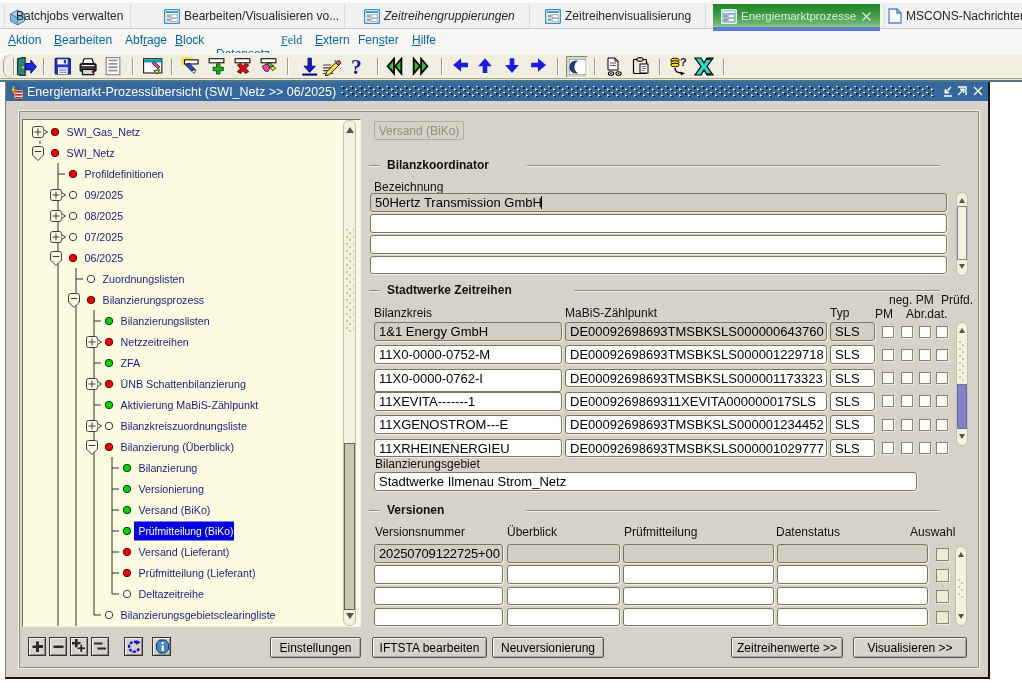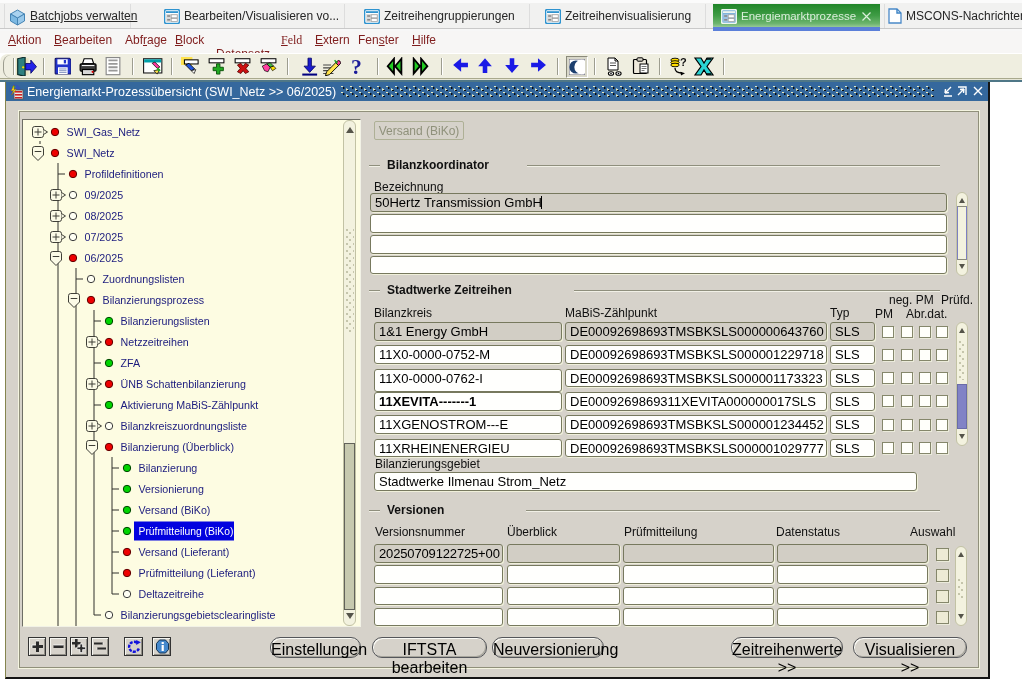--- a/index.html
+++ b/index.html
@@ -5,29 +5,29 @@
   font-family:"Liberation Sans",sans-serif;}
 .ab{position:absolute;}
 .lbl{position:absolute;font-size:12px;color:#101010;white-space:nowrap;}
 .bold{font-weight:bold;}
 .fld{position:absolute;border:1px solid #77795e;border-radius:3px;
   box-shadow:1px 1px 0 #f0f0da;font-size:13px;color:#000;white-space:nowrap;
   overflow:hidden;padding:1px 0 0 4px;}
 .fw{background:#fffffd;}
 .fg{background:#d2cec5;}
 .gline{position:absolute;height:1px;background:#8f8f7d;box-shadow:0 1px 0 #f1f0e6;}
-.btn{position:absolute;background:#d6d2ca;border:1px solid #54565a;border-radius:10px;
+.btn{position:absolute;background:#d6d2ca;border:1px solid #54565a;border-radius:2px;
   box-shadow:inset 1px 1px 0 #fafaf5,inset -1px -1px 0 #a8a69d;
-  font-size:16px;color:#000;text-align:center;}
+  font-size:12px;color:#000;text-align:center;}
 .cb{position:absolute;width:12px;height:12px;border:1px solid #85876b;
   box-shadow:1px 1px 0 #ebebdb;}
 .sb{position:absolute;background:#f3f2df;border:1px solid #c2c2a4;border-radius:6px;}
 .sep{position:absolute;width:1px;background:#9d9d8f;box-shadow:1px 0 0 #ffffff;}
 .tabtxt{position:absolute;font-size:12px;color:#262626;top:9px;white-space:nowrap;}
-.mi{position:absolute;font-size:12px;color:#7f1d1d;top:33px;white-space:nowrap;}
+.mi{position:absolute;font-size:12px;color:#0369a1;top:33px;white-space:nowrap;}
 </style></head><body>
 <div class="ab" style="left:0;top:0;width:1022px;height:31px;background:#f1f1f0;">
 <div class="ab" style="left:0;top:0;width:1022px;height:3px;background:#fbfbfb;"></div>
 <div class="ab" style="left:0;top:28px;width:1022px;height:1px;background:#c9c9c9;"></div>
 <div class="ab" style="left:0;top:29px;width:1022px;height:2px;background:#f7f7f7;"></div>
 <div class="ab" style="left:4px;top:4px;width:1px;height:24px;background:#dddddd;"></div>
 <div class="ab" style="left:130px;top:4px;width:1px;height:24px;background:#dddddd;"></div>
 <div class="ab" style="left:344px;top:4px;width:1px;height:24px;background:#dddddd;"></div>
 <div class="ab" style="left:529px;top:4px;width:1px;height:24px;background:#dddddd;"></div>
 <div class="ab" style="left:705px;top:4px;width:1px;height:24px;background:#dddddd;"></div>
@@ -57,23 +57,23 @@
     </svg>
 <svg class="ab" style="left:545px;top:9px" width="16" height="15" viewBox="0 0 16 15">
 <rect x="0.5" y="0.5" width="15" height="14" rx="2" fill="#ffffff" stroke="#2e93cf" stroke-width="1.6"></rect>
 <rect x="2" y="2.2" width="12" height="1.8" fill="#2e93cf"></rect>
 <rect x="2.2" y="5" width="11.6" height="8" fill="#d8d8d8"></rect>
 <rect x="3.2" y="6.2" width="3" height="1.6" fill="#8a8a8a"></rect>
 <rect x="3.2" y="10" width="3" height="1.6" fill="#8a8a8a"></rect>
 <rect x="7.2" y="5.8" width="6" height="3" fill="#ffffff" stroke="#9a9a9a" stroke-width="0.7"></rect>
 <rect x="7.2" y="9.6" width="6" height="3" fill="#ffffff" stroke="#9a9a9a" stroke-width="0.7"></rect>
     </svg>
-<div class="tabtxt" style="left:30px;text-decoration:underline;">Batchjobs verwalten</div>
+<div class="tabtxt" style="left:16px;">Batchjobs verwalten</div>
 <div class="tabtxt" style="left:184px;">Bearbeiten/Visualisieren vo...</div>
-<div class="tabtxt" style="left:384px;">Zeitreihengruppierungen</div>
+<div class="tabtxt" style="left:384px;font-style:italic;">Zeitreihengruppierungen</div>
 <div class="tabtxt" style="left:565px;">Zeitreihenvisualisierung</div>
 <div class="ab" style="left:713px;top:4px;width:167px;height:23px;
 background:linear-gradient(#1f8427,#3f9c45 50%,#6cb46e 85%,#96c996);"></div>
 <div class="ab" style="left:713px;top:27px;width:167px;height:4px;background:#5b7fd9;"></div>
 <svg class="ab" style="left:721px;top:9px" width="16" height="15" viewBox="0 0 16 15">
 <rect x="0.5" y="0.5" width="15" height="14" rx="2" fill="#7fb3dc" stroke="#eef6ee" stroke-width="1.6"></rect>
 <rect x="2" y="2.2" width="12" height="1.8" fill="#eef6ee"></rect>
 <rect x="2.2" y="5" width="11.6" height="8" fill="#9cc3e4"></rect>
 <rect x="3.2" y="6.2" width="3" height="1.6" fill="#8a8a8a"></rect>
 <rect x="3.2" y="10" width="3" height="1.6" fill="#8a8a8a"></rect>
@@ -456,21 +456,21 @@
 <div class="cb" style="left:901px;top:348.8px;background:#fffffa;"></div>
 <div class="cb" style="left:919px;top:348.8px;background:#fffffa;"></div>
 <div class="cb" style="left:936px;top:348.8px;background:#fffffa;"></div>
 <div class="fld fw" style="left:374px;top:368.6px;width:188px;height:23px;">11X0-0000-0762-I</div>
 <div class="fld fw" style="left:565px;top:368.6px;width:262px;height:18.8px;">DE00092698693TMSBKSLS000001173323</div>
 <div class="fld fw" style="left:830px;top:368.6px;width:45px;height:18.8px;">SLS</div>
 <div class="cb" style="left:882px;top:372.1px;background:#fffffa;"></div>
 <div class="cb" style="left:901px;top:372.1px;background:#fffffa;"></div>
 <div class="cb" style="left:919px;top:372.1px;background:#fffffa;"></div>
 <div class="cb" style="left:936px;top:372.1px;background:#fffffa;"></div>
-<div class="fld fw" style="left:374px;top:391.9px;width:188px;height:18.8px;font-weight:bold;">11XEVITA-------1</div>
+<div class="fld fw" style="left:374px;top:391.9px;width:188px;height:18.8px;">11XEVITA-------1</div>
 <div class="fld fw" style="left:565px;top:391.9px;width:262px;height:18.8px;">DE0009269869311XEVITA000000017SLS</div>
 <div class="fld fw" style="left:830px;top:391.9px;width:45px;height:18.8px;">SLS</div>
 <div class="cb" style="left:882px;top:395.4px;background:#fffffa;"></div>
 <div class="cb" style="left:901px;top:395.4px;background:#fffffa;"></div>
 <div class="cb" style="left:919px;top:395.4px;background:#fffffa;"></div>
 <div class="cb" style="left:936px;top:395.4px;background:#fffffa;"></div>
 <div class="fld fw" style="left:374px;top:415.2px;width:188px;height:18.8px;">11XGENOSTROM---E</div>
 <div class="fld fw" style="left:565px;top:415.2px;width:262px;height:18.8px;">DE00092698693TMSBKSLS000001234452</div>
 <div class="fld fw" style="left:830px;top:415.2px;width:45px;height:18.8px;">SLS</div>
 <div class="cb" style="left:882px;top:418.7px;background:#fffffa;"></div>

